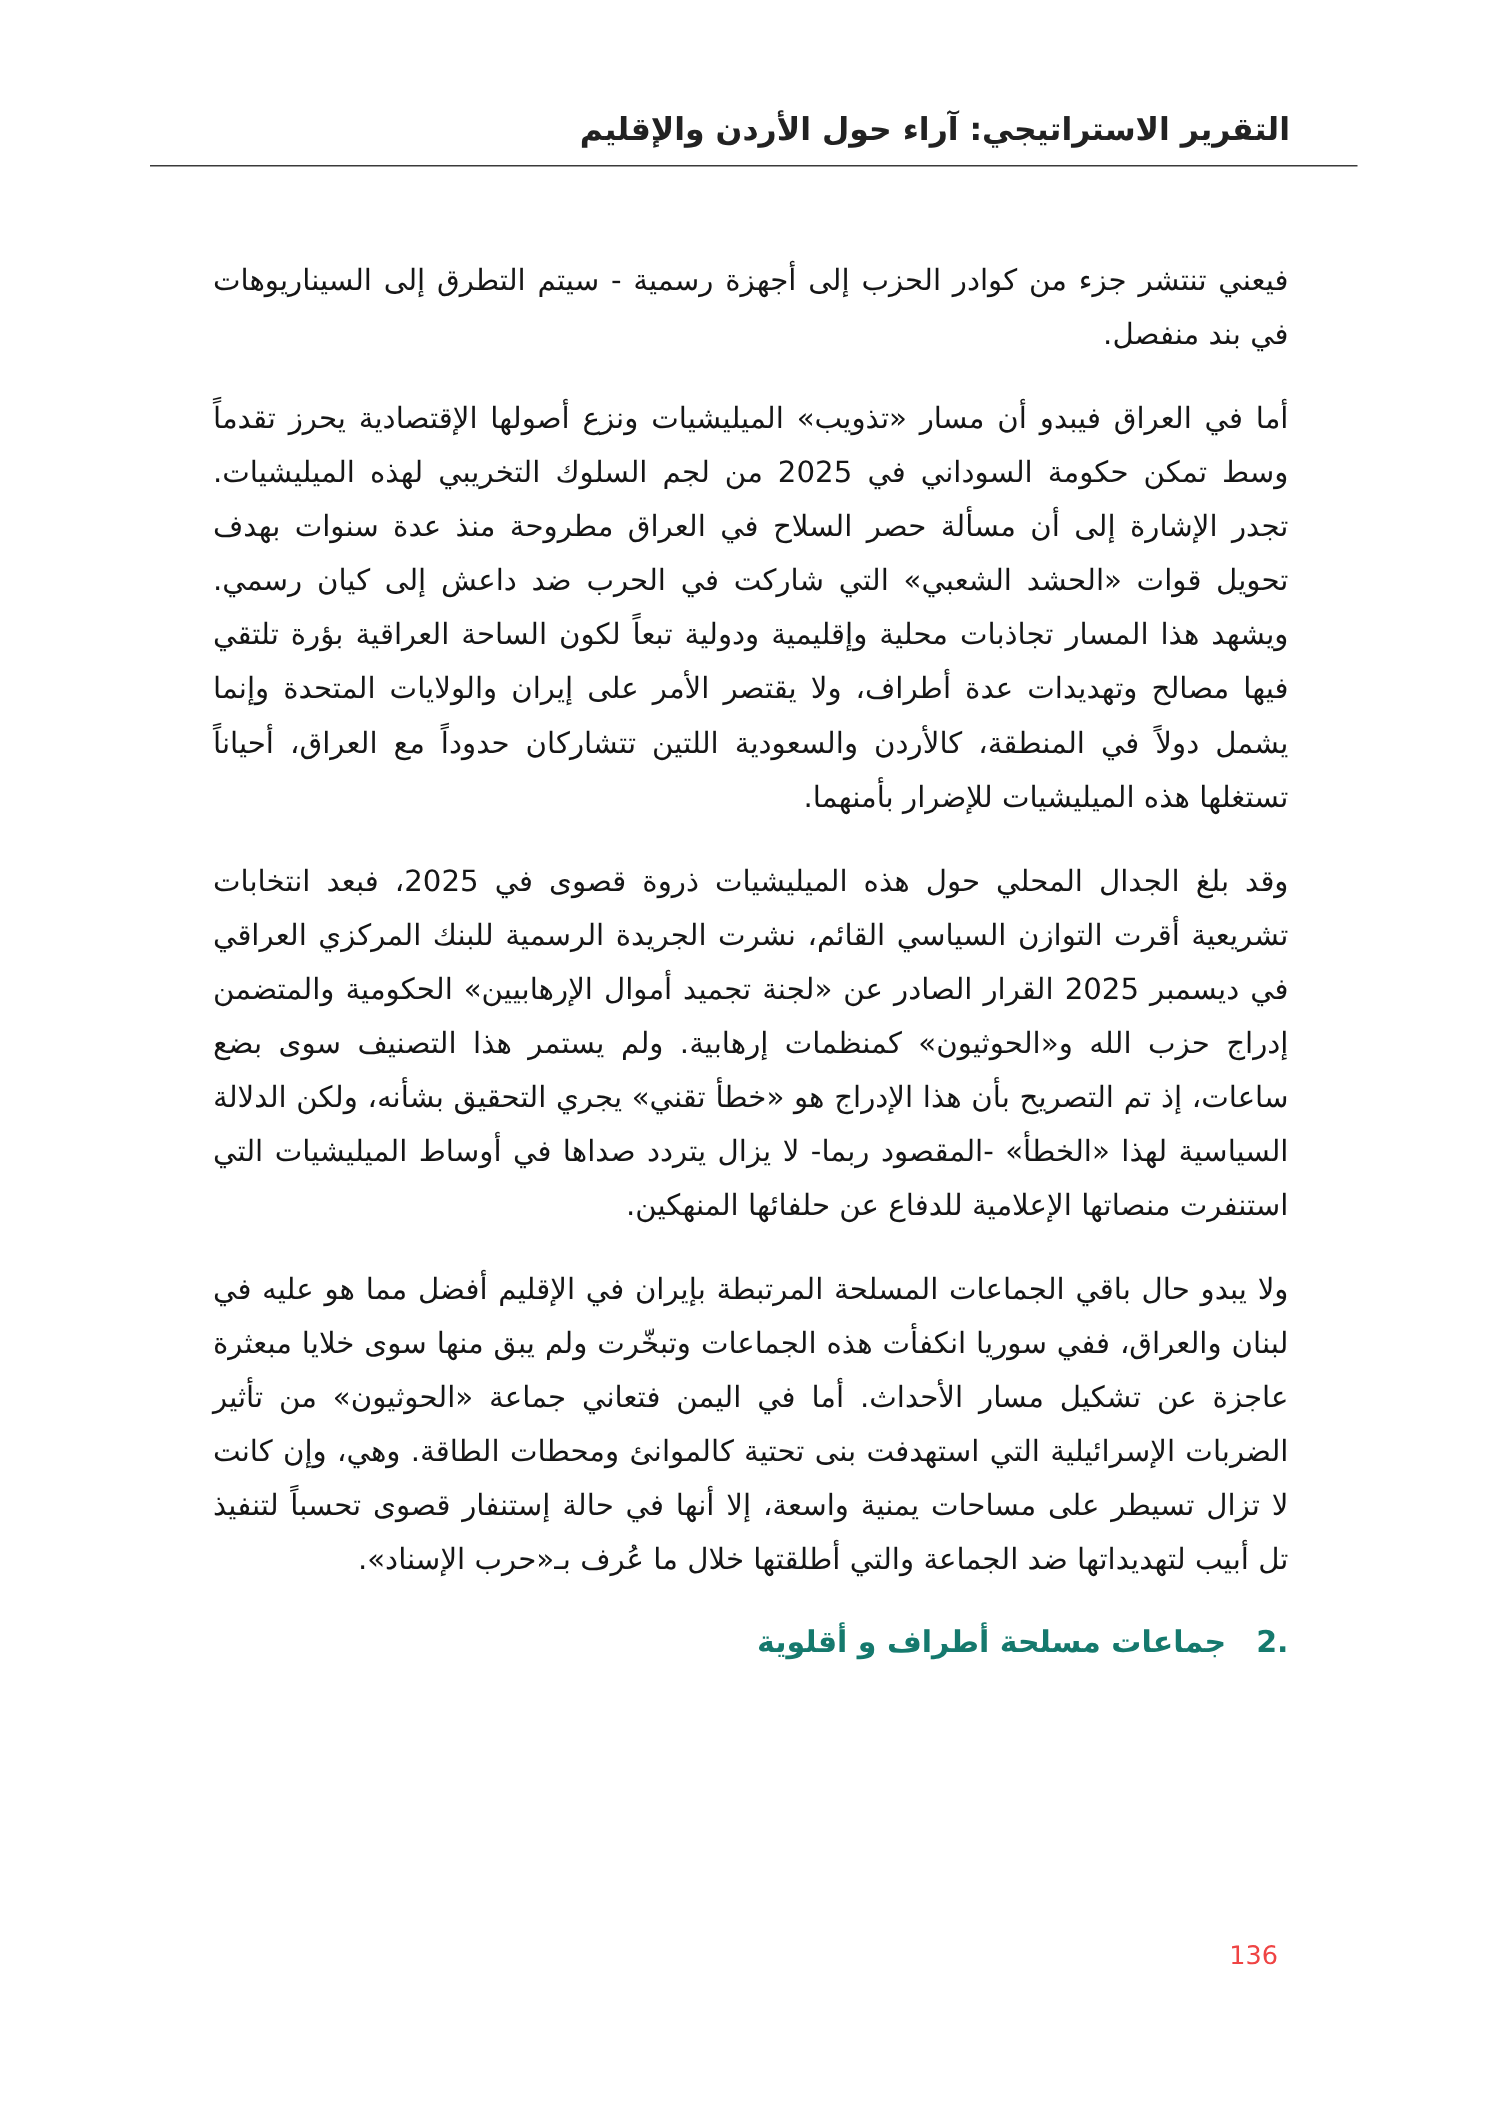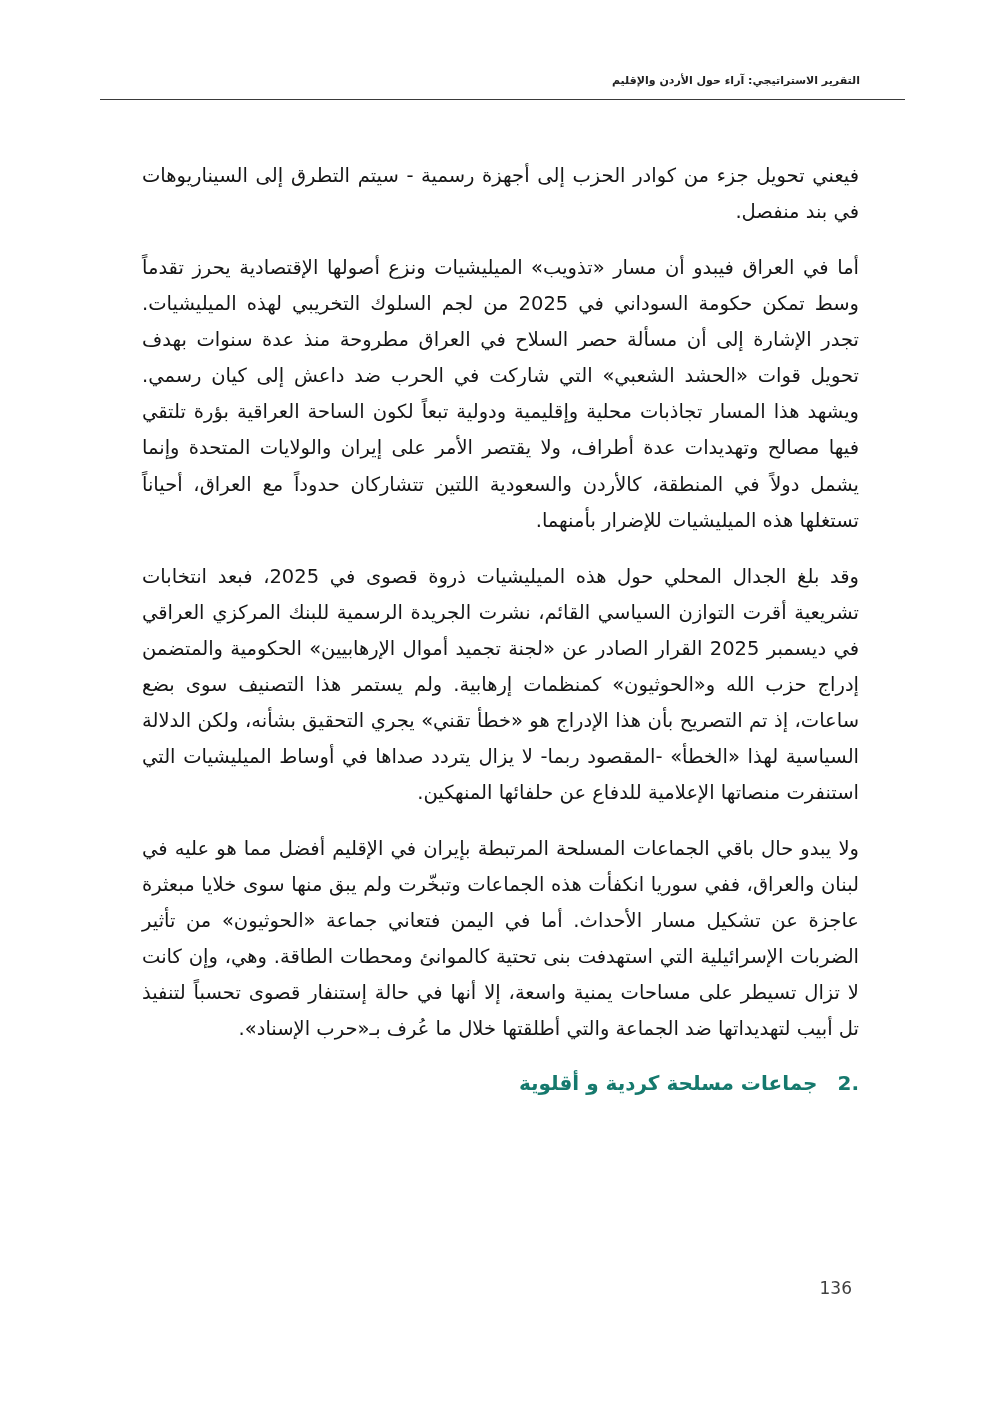--- a/index.html
+++ b/index.html
@@ -16,21 +16,21 @@
     direction: rtl;
     overflow: hidden;
     color: #1c1c1c;
   }
   .page-header {
     padding-top: 74px;
   }
   .header-title {
     text-align: right;
     margin: 0 144px 0 100px;
-    font-size: 11px;
+    font-size: 21px;
     font-weight: 700;
     color: #222222;
     letter-spacing: 0;
   }
   .header-rule {
     margin: 12px 99px 0 100px;
     border-top: 1.5px solid #3a3a3a;
     height: 0;
   }
   .content {
@@ -53,44 +53,44 @@
     font-weight: 700;
     margin: 8px 0 24px 0;
     line-height: 1.6;
   }
   .heading-number,
   .heading-text {
     font-weight: 700;
   }
   .page-number {
     position: absolute;
-    bottom: 120px;
+    bottom: 104px;
     right: 152px;
     font-size: 17px;
-    color: #404040;
+    color: #ef4444;
   }
 </style>
 </head>
 <body>
 
 <div class="page">
 
   <header class="page-header">
     <div class="header-title">التقرير الاستراتيجي: آراء حول الأردن والإقليم</div>
     <div class="header-rule"></div>
   </header>
 
   <main class="content">
-    <p>فيعني تحويل جزء من كوادر الحزب إلى أجهزة رسمية - سيتم التطرق إلى السيناريوهات في بند منفصل.</p>
+    <p>فيعني تنتشر جزء من كوادر الحزب إلى أجهزة رسمية - سيتم التطرق إلى السيناريوهات في بند منفصل.</p>
     <p>أما في العراق فيبدو أن مسار «تذويب» الميليشيات ونزع أصولها الإقتصادية يحرز تقدماً وسط تمكن حكومة السوداني في 2025 من لجم السلوك التخريبي لهذه الميليشيات. تجدر الإشارة إلى أن مسألة حصر السلاح في العراق مطروحة منذ عدة سنوات بهدف تحويل قوات «الحشد الشعبي» التي شاركت في الحرب ضد داعش إلى كيان رسمي. ويشهد هذا المسار تجاذبات محلية وإقليمية ودولية تبعاً لكون الساحة العراقية بؤرة تلتقي فيها مصالح وتهديدات عدة أطراف، ولا يقتصر الأمر على إيران والولايات المتحدة وإنما يشمل دولاً في المنطقة، كالأردن والسعودية اللتين تتشاركان حدوداً مع العراق، أحياناً تستغلها هذه الميليشيات للإضرار بأمنهما.</p>
     <p>وقد بلغ الجدال المحلي حول هذه الميليشيات ذروة قصوى في 2025، فبعد انتخابات تشريعية أقرت التوازن السياسي القائم، نشرت الجريدة الرسمية للبنك المركزي العراقي في ديسمبر 2025 القرار الصادر عن «لجنة تجميد أموال الإرهابيين» الحكومية والمتضمن إدراج حزب الله و«الحوثيون» كمنظمات إرهابية. ولم يستمر هذا التصنيف سوى بضع ساعات، إذ تم التصريح بأن هذا الإدراج هو «خطأ تقني» يجري التحقيق بشأنه، ولكن الدلالة السياسية لهذا «الخطأ» -المقصود ربما- لا يزال يتردد صداها في أوساط الميليشيات التي استنفرت منصاتها الإعلامية للدفاع عن حلفائها المنهكين.</p>
     <p>ولا يبدو حال باقي الجماعات المسلحة المرتبطة بإيران في الإقليم أفضل مما هو عليه في لبنان والعراق، ففي سوريا انكفأت هذه الجماعات وتبخّرت ولم يبق منها سوى خلايا مبعثرة عاجزة عن تشكيل مسار الأحداث. أما في اليمن فتعاني جماعة «الحوثيون» من تأثير الضربات الإسرائيلية التي استهدفت بنى تحتية كالموانئ ومحطات الطاقة. وهي، وإن كانت لا تزال تسيطر على مساحات يمنية واسعة، إلا أنها في حالة إستنفار قصوى تحسباً لتنفيذ تل أبيب لتهديداتها ضد الجماعة والتي أطلقتها خلال ما عُرف بـ«حرب الإسناد».</p>
 
     <h2 class="section-heading" style="color: rgb(21, 121, 109);">
       <span class="heading-number">.2</span>
-      <span class="heading-text">جماعات مسلحة كردية و أقلوية</span>
+      <span class="heading-text">جماعات مسلحة أطراف و أقلوية</span>
     </h2>
 
   </main>
 
   <div class="page-number">136</div>
 
 </div>
 
 </body></html>

